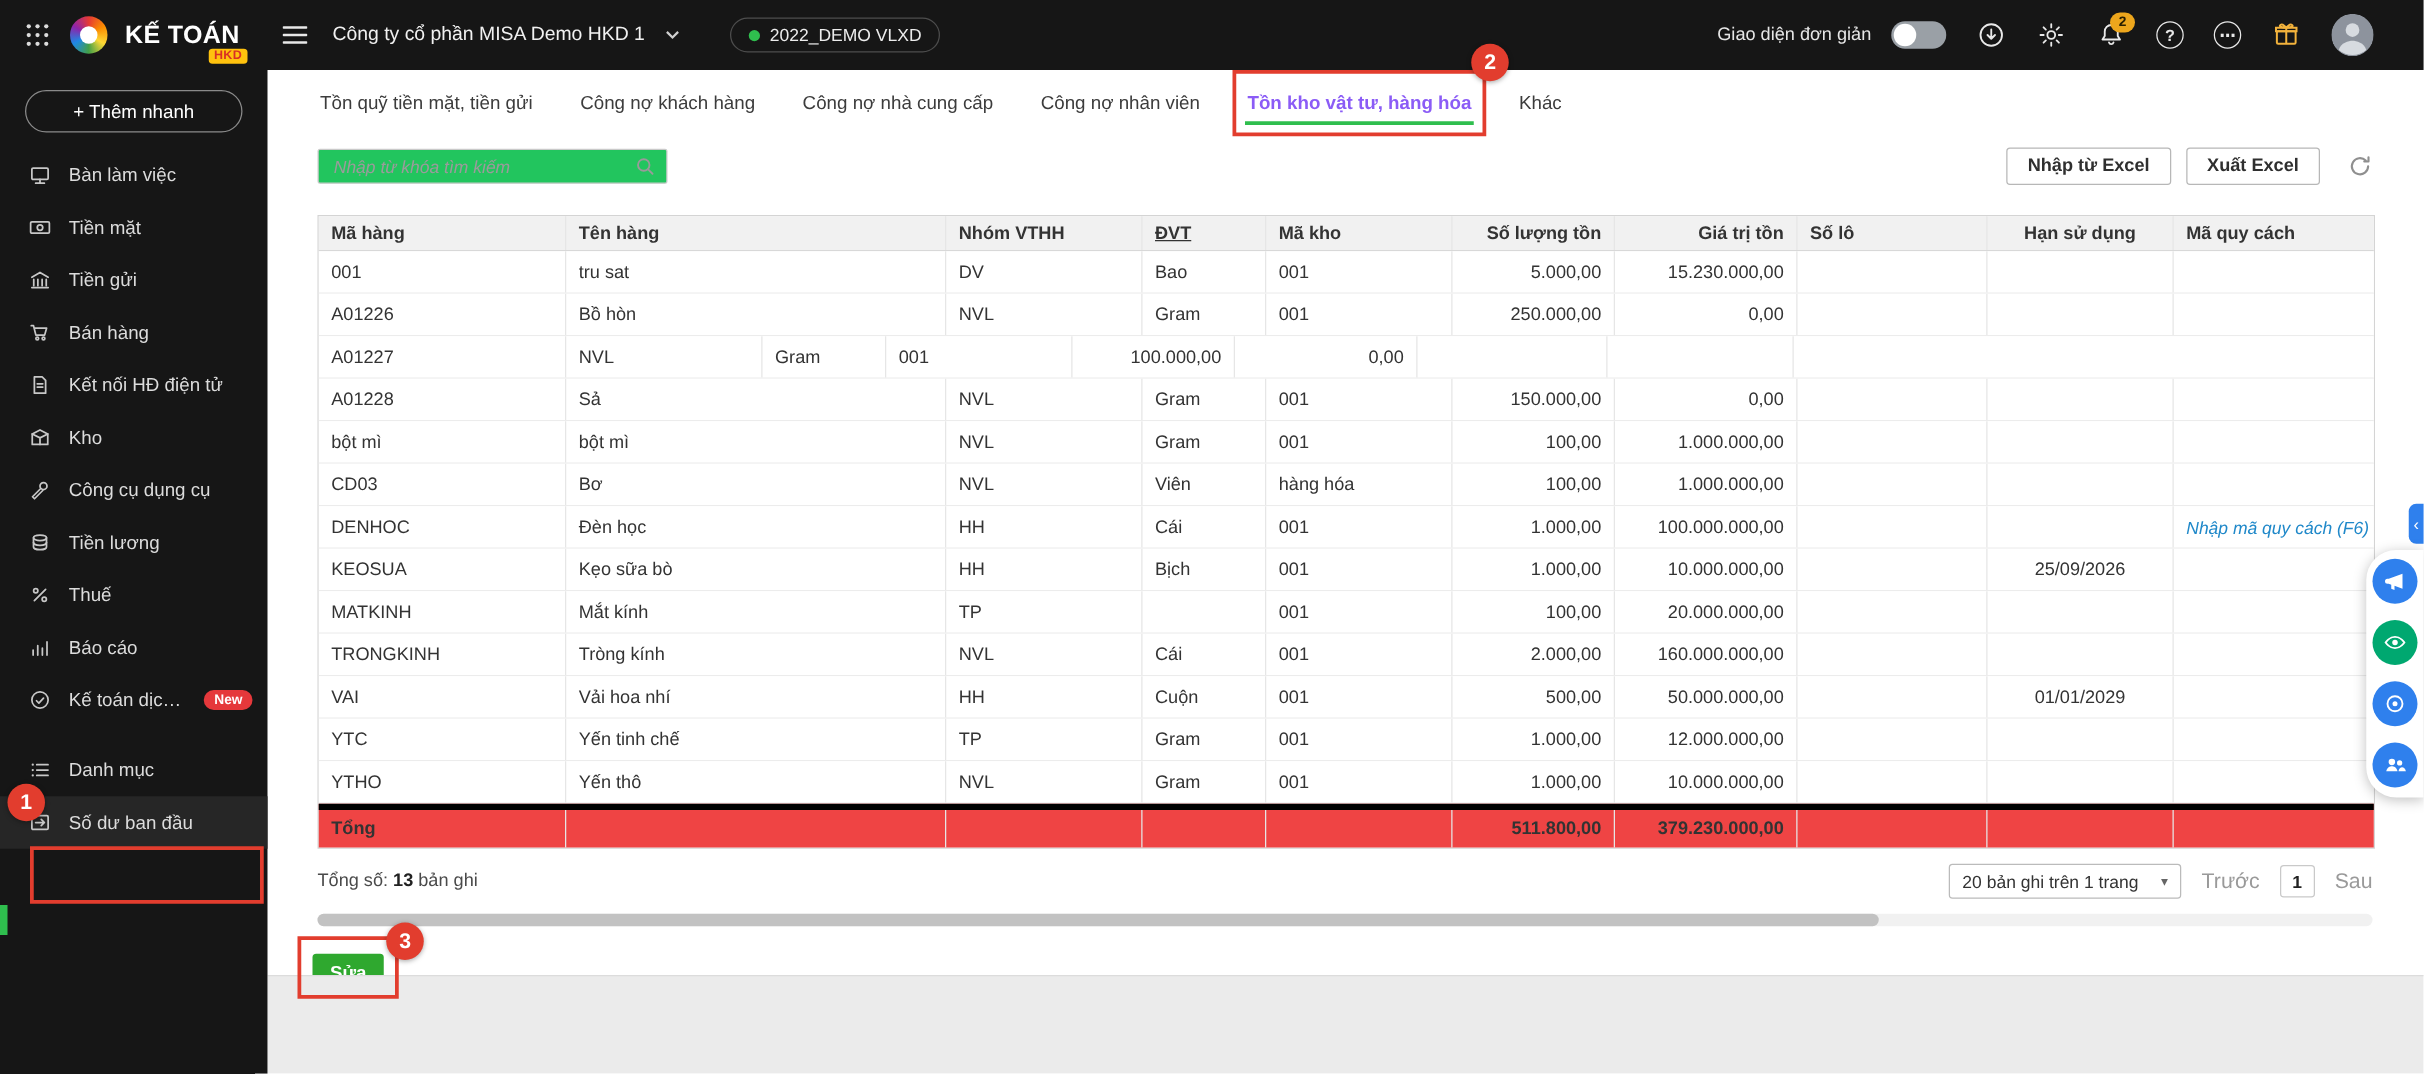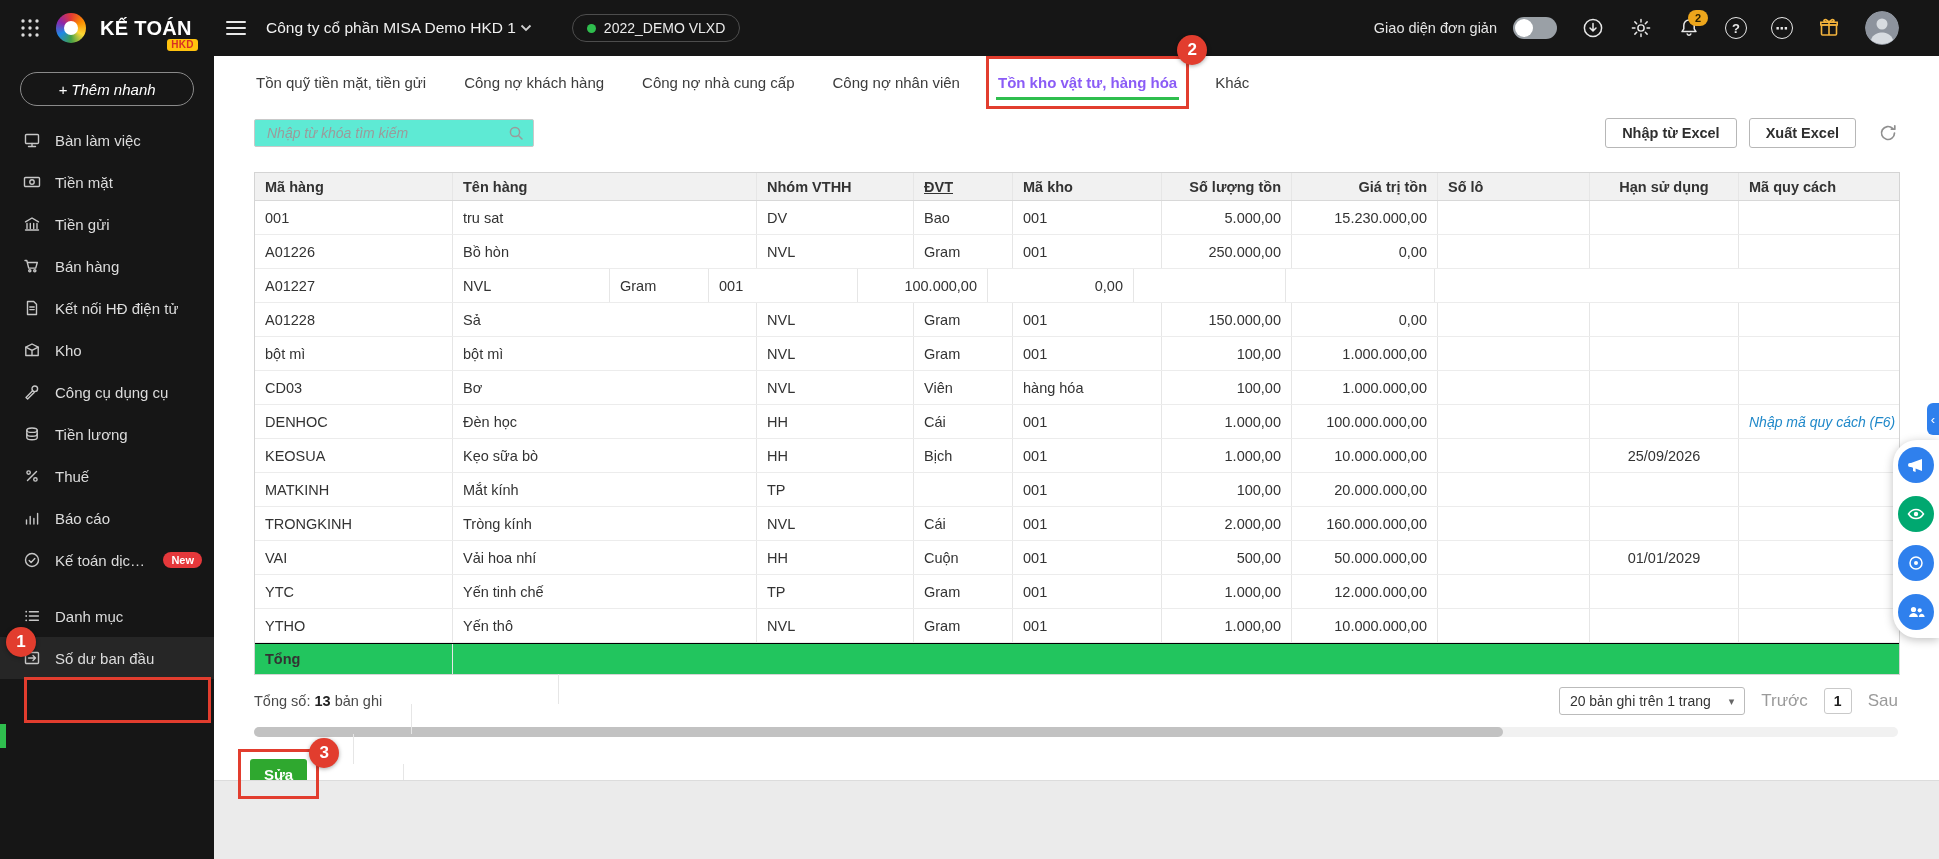--- a/index.html
+++ b/index.html
@@ -11,57 +11,57 @@
   
   .topbar{position:absolute;top:0;left:0;width:100%;height:56px;background:#161616;display:flex;align-items:center;color:#fff;z-index:5;box-sizing:border-box;}
   .tb-left{width:214px;display:flex;align-items:center;gap:14px;padding-left:18px;box-sizing:border-box;flex:none;}
   .tb-icon{display:inline-flex;align-items:center;justify-content:center;width:24px;height:24px;cursor:pointer;position:relative;}
   .logo-circle{width:30px;height:30px;border-radius:50%;position:relative;flex:none;
     background:conic-gradient(#e53935,#fb8c00,#fdd835,#43a047,#1e88e5,#8e24aa,#e53935);}
   .logo-circle::after{content:"";position:absolute;inset:8px;border-radius:50%;background:#fff;}
   .brand{position:relative;font-size:20px;font-weight:bold;line-height:1;letter-spacing:.3px;white-space:nowrap;}
   .brand-badge{position:absolute;right:-6px;bottom:-13px;background:#ffc20e;color:#d93025;font-size:10px;font-weight:bold;padding:1px 4px;border-radius:3px;}
   .hamburger{margin-left:10px;}
-  .company{display:flex;align-items:center;gap:4px;font-size:15.5px;color:#f1f1f1;margin-left:18px;cursor:pointer;white-space:nowrap;}
+  .company{display:flex;align-items:center;gap:16px;font-size:15.5px;color:#f1f1f1;margin-left:18px;cursor:pointer;white-space:nowrap;}
   .ws-badge{margin-left:40px;display:flex;align-items:center;gap:8px;border:1px solid #4d4d4d;border-radius:15px;padding:5px 14px;font-size:14px;color:#ececec;cursor:pointer;white-space:nowrap;text-align:center;}
   .ws-dot{width:9px;height:9px;border-radius:50%;background:var(--green);}
   .tb-right{margin-left:auto;display:flex;align-items:center;gap:24px;padding-right:40px;}
   .simple-label{font-size:14.5px;color:#e6e6e6;white-space:nowrap;}
   .toggle{width:44px;height:22px;border-radius:11px;background:#9aa0a6;position:relative;cursor:pointer;flex:none;margin-left:-8px;}
   .knob{position:absolute;left:2px;top:2px;width:18px;height:18px;border-radius:50%;background:#fff;}
   .notif-badge{position:absolute;top:-6px;right:-7px;min-width:16px;height:16px;border-radius:8px;background:#eda61c;color:#2b2000;font-size:11px;font-weight:bold;display:flex;align-items:center;justify-content:center;padding:0 2px;}
   .ring-icon{width:20px;height:20px;border-radius:50%;border:1.5px solid #e8e8e8;color:#e8e8e8;font-size:13px;font-weight:bold;display:inline-flex;align-items:center;justify-content:center;cursor:pointer;line-height:1;}
   .avatar{width:34px;height:34px;border-radius:50%;overflow:hidden;cursor:pointer;flex:none;}
   
   .sidebar{position:absolute;top:56px;left:0;width:214px;bottom:0;background:#161616;z-index:4;}
-  .quick-add{margin:16px 20px 13px 20px;height:32px;border:1px solid #8a8a8a;border-radius:17px;display:flex;align-items:center;justify-content:center;font-size:15px;color:#fff;cursor:pointer;font-style:italic;}
+  .quick-add{margin:16px 20px 13px 20px;height:32px;border:1px solid #8a8a8a;border-radius:17px;display:flex;align-items:center;justify-content:center;font-size:15px;color:#fff;cursor:pointer;}
   .side-item{height:42px;display:flex;align-items:center;gap:13px;padding:0 12px 0 22px;font-size:15px;color:#dcdcdc;cursor:pointer;position:relative;box-sizing:border-box;}
   .side-item.sep{margin-top:14px;}
   .side-item.active{background:#262626;}
   .s-icon{width:20px;height:20px;color:#c7c7c7;display:inline-flex;align-items:center;justify-content:center;flex:none;}
   .s-label{white-space:nowrap;overflow:hidden;text-overflow:ellipsis;}
   .badge-new{margin-left:auto;background:#e5383b;color:#fff;font-size:11px;font-weight:bold;padding:2px 8px;border-radius:9px;}
   .green-sliver{position:absolute;left:0;top:668px;width:6px;height:24px;background:var(--green);}
   
   .main{position:absolute;left:214px;top:56px;right:0;bottom:0;background:#fff;overflow:hidden;}
   .tabs{display:flex;gap:34px;padding-left:40px;height:40px;align-items:center;margin-top:6px;}
   .tab{font-size:15px;color:#3c3c3c;cursor:pointer;white-space:nowrap;padding:9px 2px 6px 2px;border-bottom:3px solid transparent;}
   .tab.active{font-weight:bold;color:#8b5cf6;border-bottom-color:var(--green);}
   .toolbar{display:flex;align-items:center;margin:16px 0 0 40px;width:1644px;height:30px;}
-  .search-box{width:280px;height:28px;border:1px solid #c9c9c9;border-radius:2px;display:flex;align-items:center;padding:0 9px 0 10px;box-sizing:border-box;background:#5eead4;}
+  .search-box{width:280px;height:28px;border:1px solid #c9c9c9;border-radius:2px;display:flex;align-items:center;padding:0 9px 0 10px;box-sizing:border-box;background:#22c55e;}
   .search-box input{border:none;outline:none;flex:1;font-size:14px;color:#555;font-family:inherit;background:transparent;}
   .search-box input::placeholder{color:#9b9b9b;font-style:italic;}
   .toolbar-right{margin-left:auto;display:flex;align-items:center;gap:12px;}
   .btn{height:30px;border:1px solid #b7b7b7;border-radius:3px;background:#fff;font-size:14.5px;font-weight:600;color:#2f2f2f;padding:0 16px;display:flex;align-items:center;cursor:pointer;font-family:inherit;}
   .refresh{display:inline-flex;margin-left:10px;cursor:pointer;}
   
   .table{margin:24px 0 0 40px;width:1644px;border:1px solid #d4d4d4;box-sizing:content-box;background:#fff;}
   .t-head{display:flex;height:27px;background:#f1f1f1;border-bottom:1px solid #d8d8d8;font-weight:bold;font-size:14.5px;color:#333;}
   .t-row{display:flex;height:33px;border-bottom:1px solid #ececec;font-size:14.5px;color:#333;background:#fff;cursor:pointer;}
-  .t-total{display:flex;height:30px;background:#22c55e;border-top:1px solid #000000;font-size:14.5px;flex-direction:column;}
+  .t-total{display:flex;height:30px;background:#ef4444;border-top:5px solid #000000;font-size:14.5px;}
   .t-total .t-cell{font-weight:bold;}
   .t-cell{box-sizing:border-box;padding:0 10px;border-right:1px solid #e6e6e6;overflow:hidden;white-space:nowrap;text-overflow:ellipsis;height:100%;display:flex;align-items:center;flex:none;}
   .t-cell:last-child{border-right:none;}
   .al-r{justify-content:flex-end;text-align:right;}
   .al-c{justify-content:center;text-align:center;}
   .cell-link{color:var(--link);font-style:italic;font-size:14px;cursor:pointer;white-space:nowrap;}
   
   .foot{display:flex;align-items:center;margin:12px 0 0 40px;width:1644px;font-size:14.5px;color:#4a4a4a;height:28px;}
   .count b{color:#222;}
   .pager{margin-left:auto;display:flex;align-items:center;gap:16px;}

